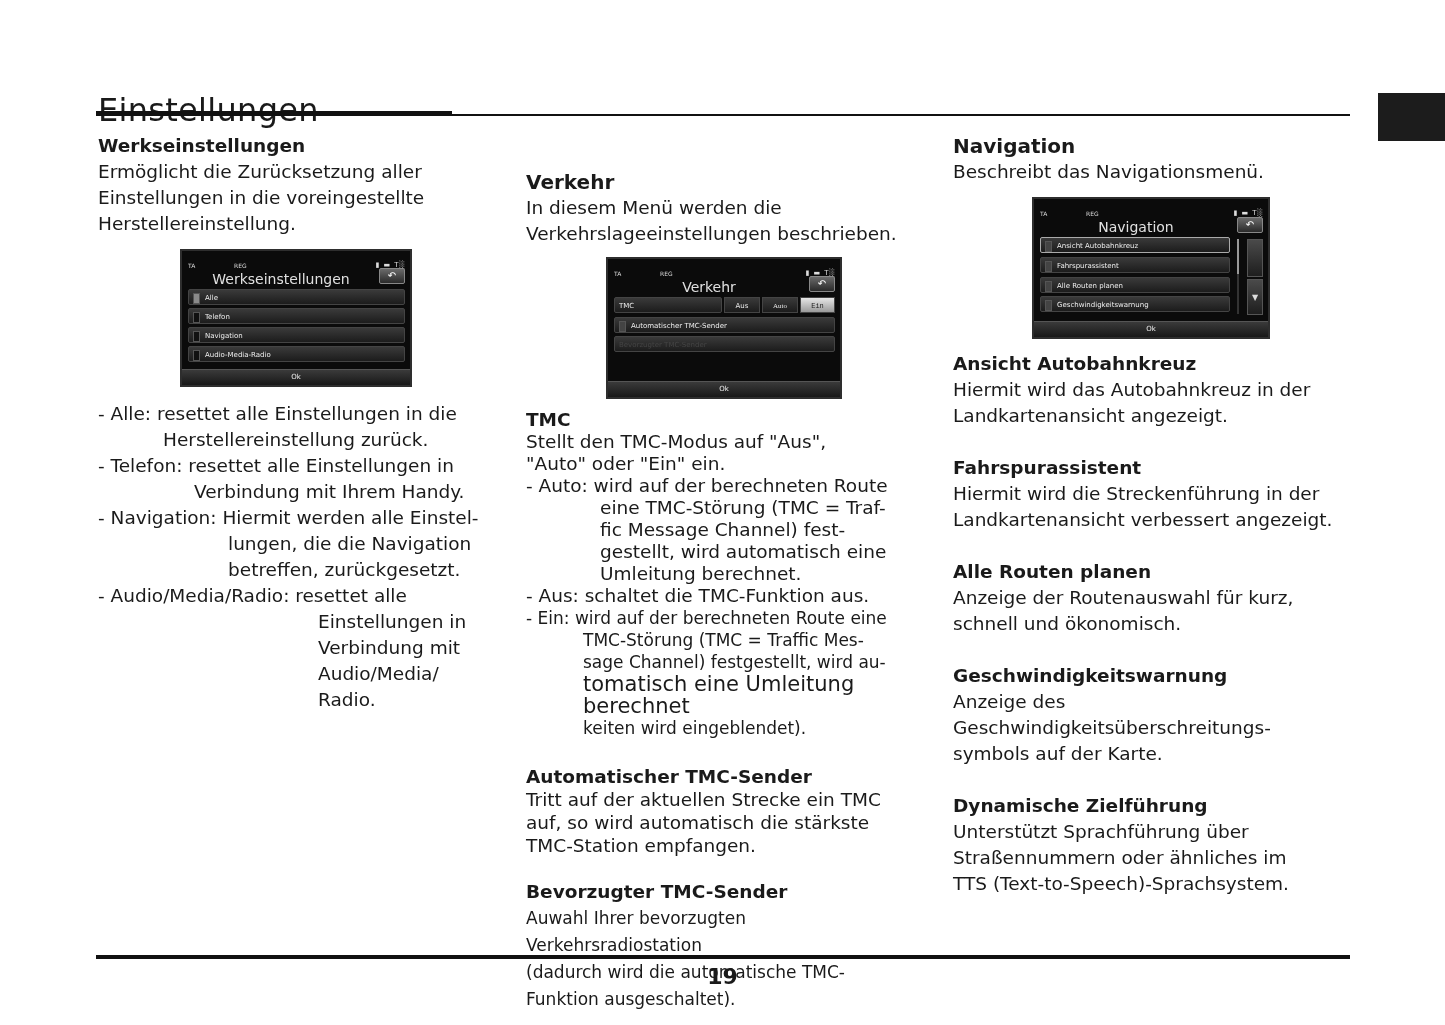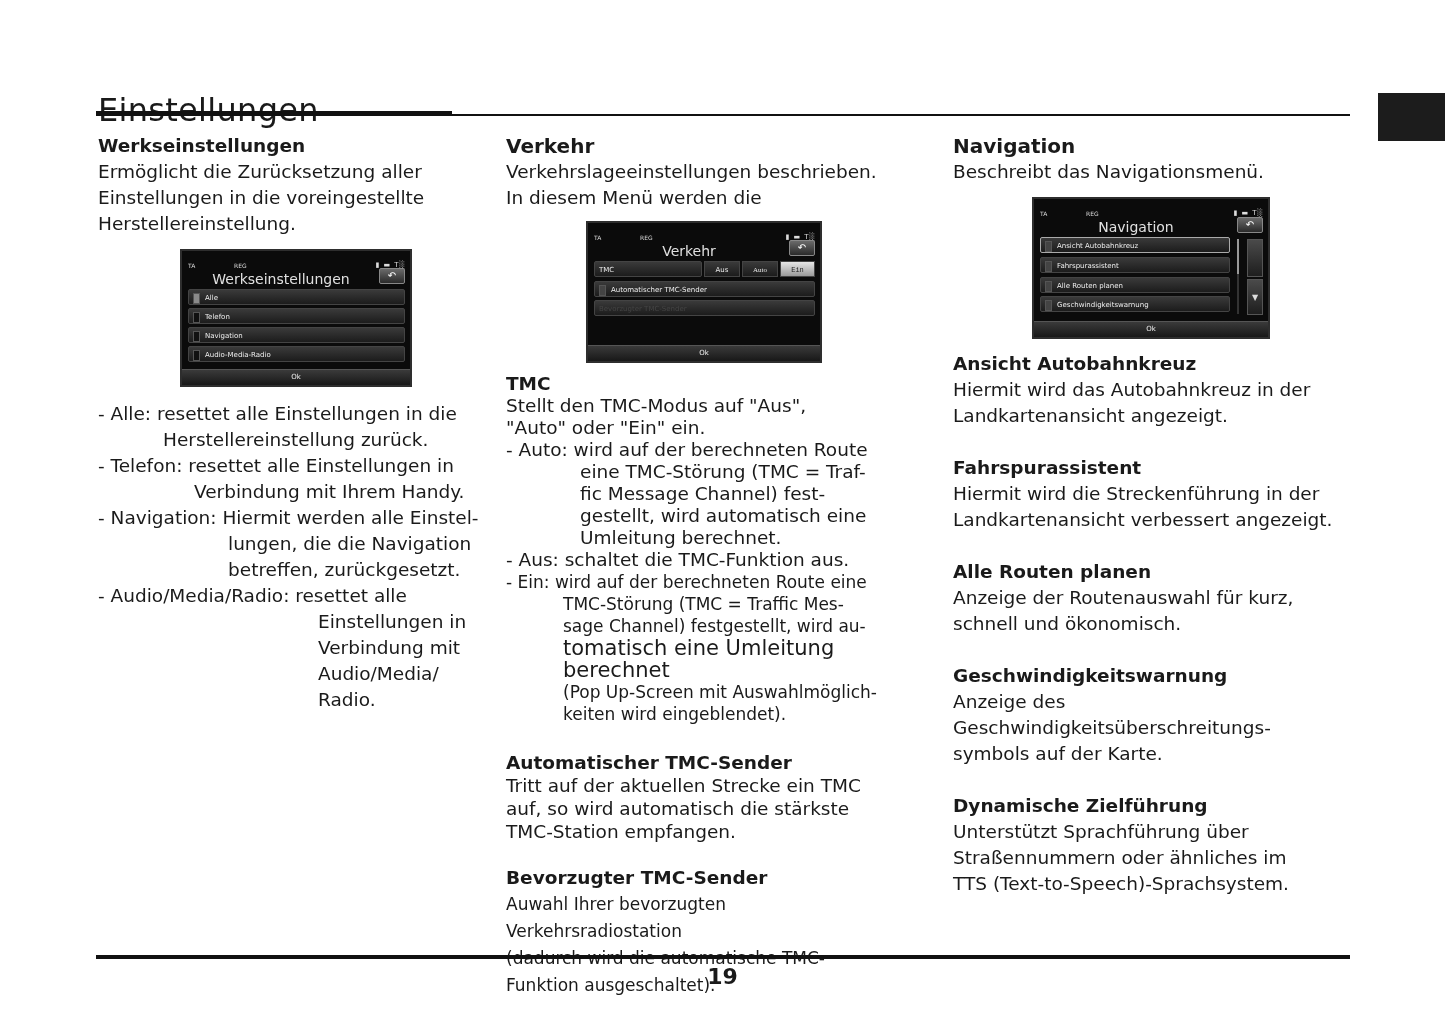--- a/index.html
+++ b/index.html
@@ -11,21 +11,21 @@
     position:absolute; left:98px; top:70px; font-size:32px; font-weight:normal; letter-spacing:0.3px;
   }
   .rule-thick { position:absolute; left:96px; top:111px; width:356px; height:5px; background:#111; }
   .rule-thin  { position:absolute; left:452px; top:114px; width:898px; height:2px; background:#111; }
   .side-tab   { position:absolute; left:1378px; top:93px; width:67px; height:48px; background:#1c1c1c; }
   .rule-bottom{ position:absolute; left:96px; top:955px; width:1254px; height:4px; background:#111; }
   .page-number{ position:absolute; left:0; width:1445px; top:964px; text-align:center; font-weight:bold; font-size:22px; }
 
   .col { position:absolute; top:133px; font-size:18.5px; line-height:26px; }
   .col1 { left:98px; width:400px; }
-  .col2 { left:506px; width:400px; }
+  .col2 { left:526px; width:400px;margin-top:36px; }
   .col3 { left:953px; width:400px; }
 
   .h { font-weight:bold; font-size:18.5px; }
   .h-lg { font-weight:bold; font-size:20px; }
   .gap { height:26px; }
 
   
   .screen {
     background:#0b0b0b; border:2px solid #2e2e2e; position:relative; color:#e8e8e8;
     font-family:"DejaVu Sans", sans-serif; box-sizing:border-box;
@@ -104,22 +104,22 @@
       <div style="padding-left:220px">Einstellungen in</div>
       <div style="padding-left:220px">Verbindung mit</div>
       <div style="padding-left:220px">Audio/Media/</div>
       <div style="padding-left:220px">Radio.</div>
     </div>
   </div>
 </div>
 
 <div class="col col2">
   <div class="h-lg">Verkehr</div>
+  <div>In diesem Menü werden die</div>
   <div>Verkehrslageeinstellungen beschrieben.</div>
-  <div>In diesem Menü werden die</div>
 
   <div style="height:10px"></div>
   <div class="screen" style="margin-left:80px;width:236px;height:142px;">
     <div class="status">
       <span class="ta">TA</span>
       <span class="reg">REG</span>
       <span class="icons">▮ ▬ T░</span>
     </div>
     <div class="scr-title" style="top:15px;">Verkehr</div>
     <div class="back-btn" style="right:5px;top:17px;">↶</div>
@@ -142,21 +142,20 @@
     <div>- Auto: wird auf der berechneten Route</div>
     <div style="padding-left:74px">eine TMC-Störung (TMC = Traf-</div>
     <div style="padding-left:74px">fic  Message Channel) fest-</div>
     <div style="padding-left:74px">gestellt, wird automatisch eine</div>
     <div style="padding-left:74px">Umleitung berechnet.</div>
     <div>- Aus: schaltet die TMC-Funktion aus.</div>
     <div style="font-size:17px">- Ein: wird auf der berechneten Route eine</div>
     <div style="padding-left:57px;font-size:17px">TMC-Störung (TMC = Traffic  Mes-</div>
     <div style="padding-left:57px;font-size:17px">sage Channel) festgestellt, wird au-</div>
     <div style="padding-left:57px;font-size:21px">tomatisch eine Umleitung berechnet</div>
-    <div style="padding-left:57px;font-size:17px">(Pop Up-Screen mit Auswahlmöglich-</div>
     <div style="padding-left:57px;font-size:17px">keiten wird eingeblendet).</div>
   </div>
 
   <div style="height:26px"></div>
   <div style="line-height:23px">
     <div class="h">Automatischer TMC-Sender</div>
     <div>Tritt auf der aktuellen Strecke ein TMC</div>
     <div>auf, so wird automatisch die stärkste</div>
     <div>TMC-Station empfangen.</div>
   </div>

